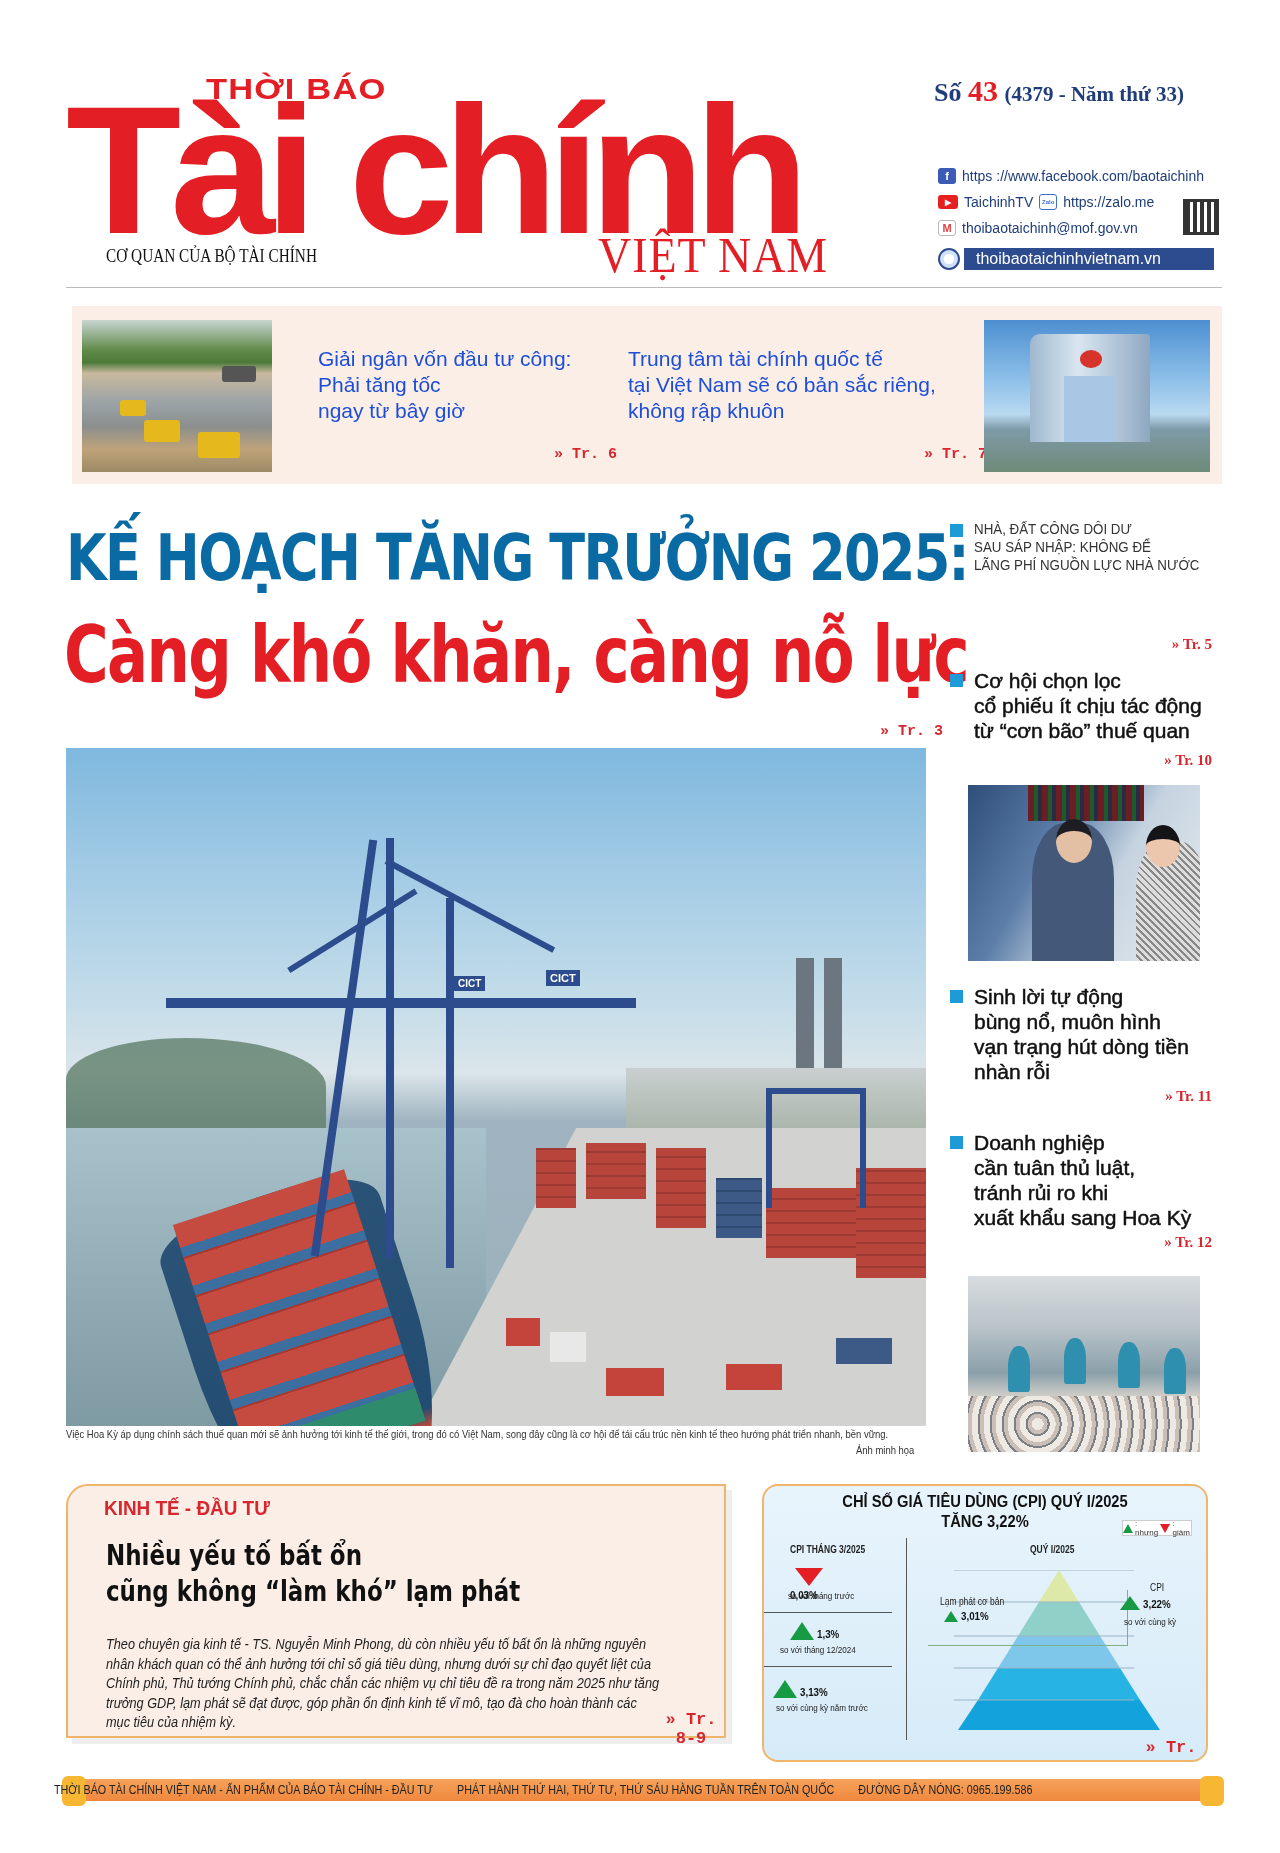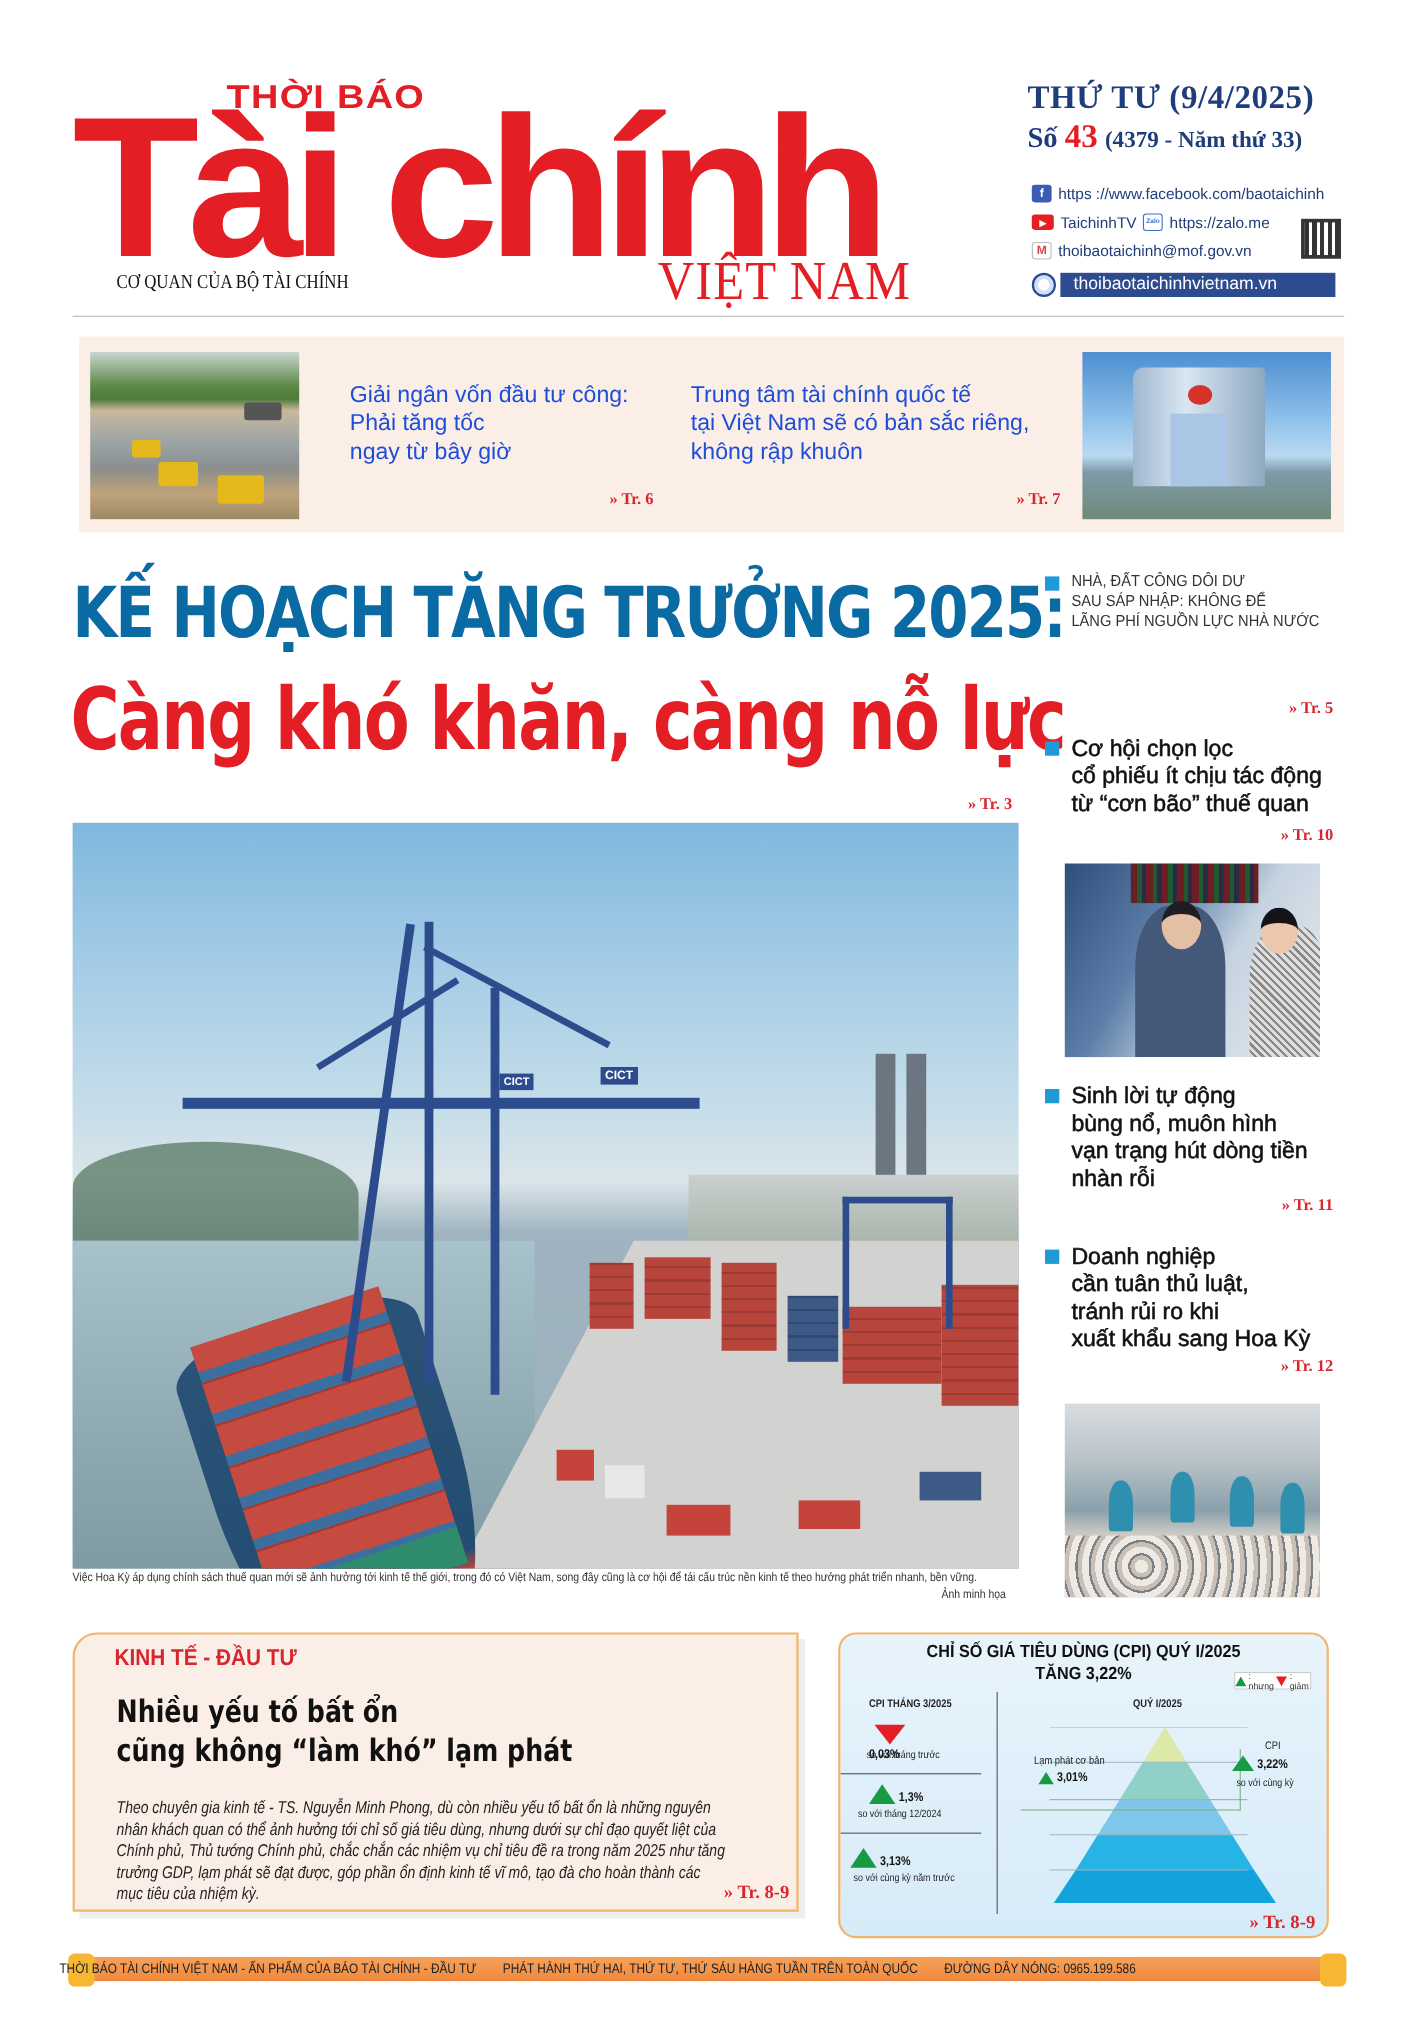--- a/index.html
+++ b/index.html
@@ -33,21 +33,21 @@
   .web-url { flex: 1; height: 22px; background: #2d4b8f; color: #fff; font-size: 16px; display: flex; align-items: center; padding-left: 12px; }
 
   .top-rule { position: absolute; left: 66px; top: 287px; width: 1156px; height: 1px; background: #bbb; }
 
   
   .teasers { position: absolute; left: 72px; top: 306px; width: 1150px; height: 178px; background: #fbeee6; }
   .teaser-img1 { position: absolute; left: 10px; top: 14px; width: 190px; height: 152px;
     background: linear-gradient(180deg, #c8d6d2 0%, #5f8a48 20%, #4d7a3a 28%, #c9b89e 35%, #9aa3a6 55%, #8b8e8d 70%, #bfa37a 85%, #9c8a64 100%); }
   .teaser-img1 .roller { position: absolute; width: 36px; height: 22px; background: #e5b81c; border-radius: 3px; }
   .teaser-title { position: absolute; font-family: "Liberation Sans", sans-serif; font-size: 21px; line-height: 26px; color: #1d4ed8; }
-  .tr-ref { position: absolute; font-family: Liberation Serif, serif; font-weight: 700; font-size: 15px; color: #d7262e; text-align: center; }
+  .tr-ref { position: absolute; font-family: Liberation Mono, monospace; font-weight: 700; font-size: 15px; color: #d7262e; text-align: center; }
   .teaser-img2 { position: absolute; left: 912px; top: 14px; width: 226px; height: 152px;
     background: linear-gradient(180deg, #4d8fd1 0%, #8ec1ea 40%, #b9d9f0 62%, #7e9aa8 72%, #6e8a78 100%); overflow: hidden; }
   .tower { position: absolute; left: 46px; top: 14px; width: 120px; height: 108px; background: linear-gradient(90deg, #9fb8cf, #d9e6f1 40%, #8ea8c1); border-radius: 10px 4px 0 0; }
   .tower-cut { position: absolute; left: 80px; top: 56px; width: 52px; height: 66px; background: #a9c7e4; }
   .tower-flag { position: absolute; left: 96px; top: 30px; width: 22px; height: 18px; background: #d6332a; border-radius: 50%; }
 
   
   .kicker-main { position: absolute; left: 66px; top: 521px; font-family: "DejaVu Sans", sans-serif; font-weight: 700; font-size: 64px; color: #0a6aa3; letter-spacing: -2px; transform: scaleX(0.82); transform-origin: left; white-space: nowrap; }
   .headline-main { position: absolute; left: 64px; top: 610px; font-family: "DejaVu Sans", sans-serif; font-weight: 700; font-size: 78px; color: #e31e24; letter-spacing: -2px; transform: scaleX(0.78); transform-origin: left; white-space: nowrap; }
   .main-ref { left: 880px; top: 723px; }
@@ -124,21 +124,20 @@
 <body>
 
 <header class="masthead">
   <div class="mh-taichinh">Tài chính</div>
   <div class="mh-thoibao">THỜI BÁO</div>
   <div class="mh-coquan">CƠ QUAN CỦA BỘ TÀI CHÍNH</div>
   <div class="mh-vietnam">VIỆT NAM</div>
 </header>
 
 <div class="issue">
-  <div class="date">THỨ TƯ (9/4/2025)</div>
   <div class="num">
     <span>Số</span>
     <span class="red">43</span>
     <span class="small">(4379 - Năm thứ 33)</span>
   </div>
 </div>
 
 <div class="contacts">
   <div class="contact-row">
     <span class="ic ic-fb">f</span>

